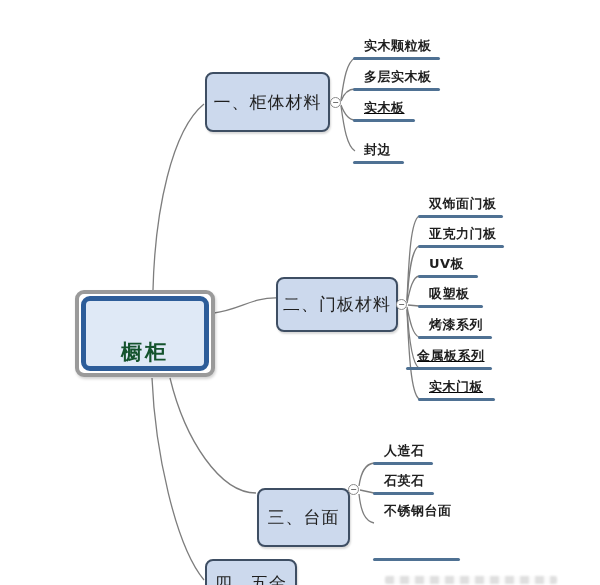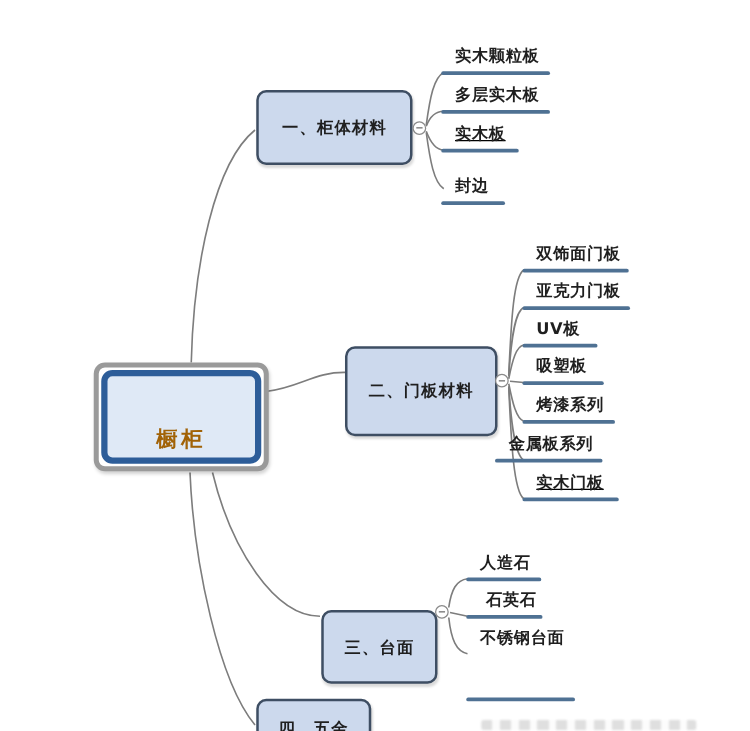--- a/index.html
+++ b/index.html
@@ -16,32 +16,32 @@
     position: absolute; left: 75px; top: 290px; width: 140px; height: 87px;
     border: 4px solid #9a9a9a; border-radius: 9px; background: #ffffff;
     padding: 2px; box-shadow: 1px 2px 3px rgba(0,0,0,0.18);
   }
   .root-inner {
     width: 100%; height: 100%;
     border: 5px solid #2d5d99; border-radius: 9px; background: #dfe9f6;
     display: flex; align-items: center; justify-content: center;
   }
   .root-label {
-    font-size: 17px; font-weight: bold; color: #a16207; letter-spacing: 3px; margin-top: 36px;
+    font-size: 21px; font-weight: bold; color: #14532d; letter-spacing: 3px; margin-top: 36px;
   }
 
   
   .branch-box {
     position: absolute;
     border: 2.5px solid #3e4e63; border-radius: 8px; background: #ccd9ed;
     display: flex; align-items: center; justify-content: center;
     box-shadow: 1px 2px 2px rgba(0,0,0,0.15);
   }
   .branch-label {
-    font-size: 13px; font-weight: bold; color: #1f1f1f; letter-spacing: 1px;
+    font-size: 17px; font-weight: normal; color: #1f1f1f; letter-spacing: 1px;
     white-space: nowrap;
   }
 
   
   .collapse-btn {
     position: absolute; width: 11px; height: 11px;
     border: 1.5px solid #8a8a8a; border-radius: 50%; background: #ffffff;
     display: flex; align-items: center; justify-content: center;
     font-size: 8px; line-height: 1; color: #666; font-weight: bold;
   }
@@ -103,21 +103,21 @@
     </div>
   </div>
 
   <div class="branch-box" style="left:205px; top:72px; width:125px; height:60px;">
     <span class="branch-label">一、柜体材料</span>
   </div>
   <div class="collapse-btn" style="left:330px; top:97px;">
     <span>−</span>
   </div>
 
-  <div class="branch-box" style="left:276px; top:277px; width:122px; height:72px;">
+  <div class="branch-box" style="left:276px; top:277px; width:122px; height:55px;">
     <span class="branch-label">二、门板材料</span>
   </div>
   <div class="collapse-btn" style="left:396px; top:299px;">
     <span>−</span>
   </div>
 
   <div class="branch-box" style="left:257px; top:488px; width:93px; height:59px;">
     <span class="branch-label">三、台面</span>
   </div>
   <div class="collapse-btn" style="left:348px; top:484px;">
@@ -158,34 +158,34 @@
     <div class="child-underline"></div>
   </div>
   <div class="child" style="left:418px; top:285px; width:65px;">
     <span class="child-label">吸塑板</span>
     <div class="child-underline"></div>
   </div>
   <div class="child" style="left:418px; top:316px; width:74px;">
     <span class="child-label">烤漆系列</span>
     <div class="child-underline"></div>
   </div>
-  <div class="child" style="left:396px; top:347px; width:86px;">
+  <div class="child" style="left:406px; top:347px; width:86px;text-decoration:underline;">
     <span class="child-label">金属板系列</span>
     <div class="child-underline"></div>
   </div>
   <div class="child" style="left:418px; top:378px; width:77px;text-decoration:underline;">
     <span class="child-label">实木门板</span>
     <div class="child-underline"></div>
   </div>
 
   <div class="child" style="left:373px; top:442px; width:60px;">
     <span class="child-label">人造石</span>
     <div class="child-underline"></div>
   </div>
-  <div class="child" style="left:373px; top:472px; width:61px;text-align:center;">
+  <div class="child" style="left:373px; top:472px; width:61px;">
     <span class="child-label">石英石</span>
     <div class="child-underline"></div>
   </div>
   <div class="child" style="left:373px; top:502px; width:87px;gap:36px;">
     <span class="child-label">不锈钢台面</span>
     <div class="child-underline"></div>
   </div>
 
   <div class="watermark-remnant"></div>
 

